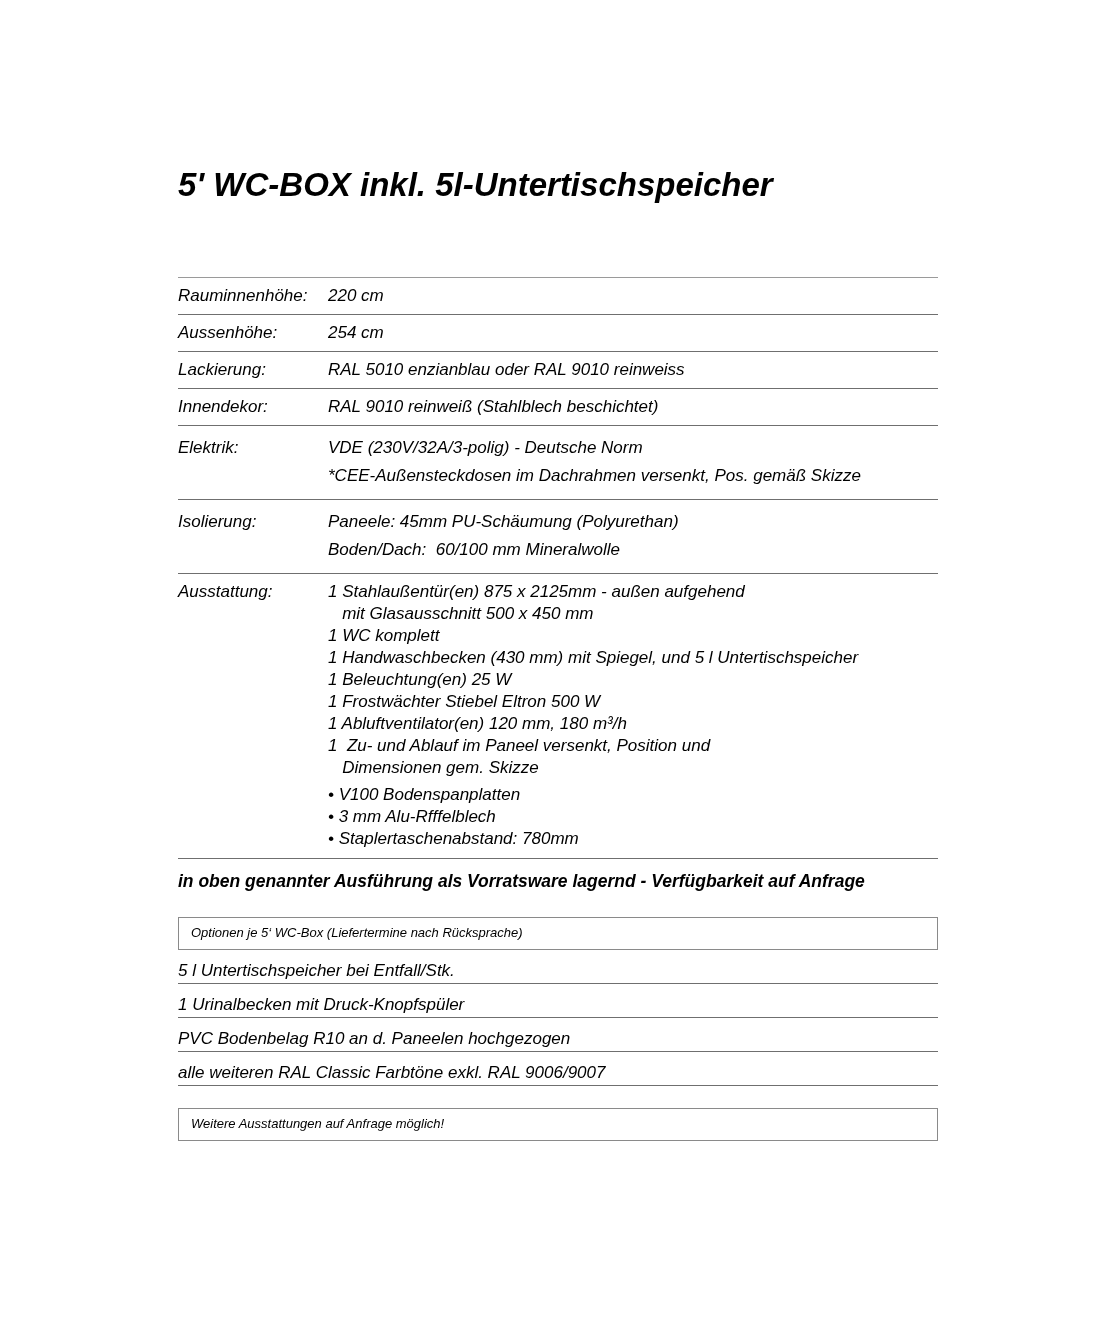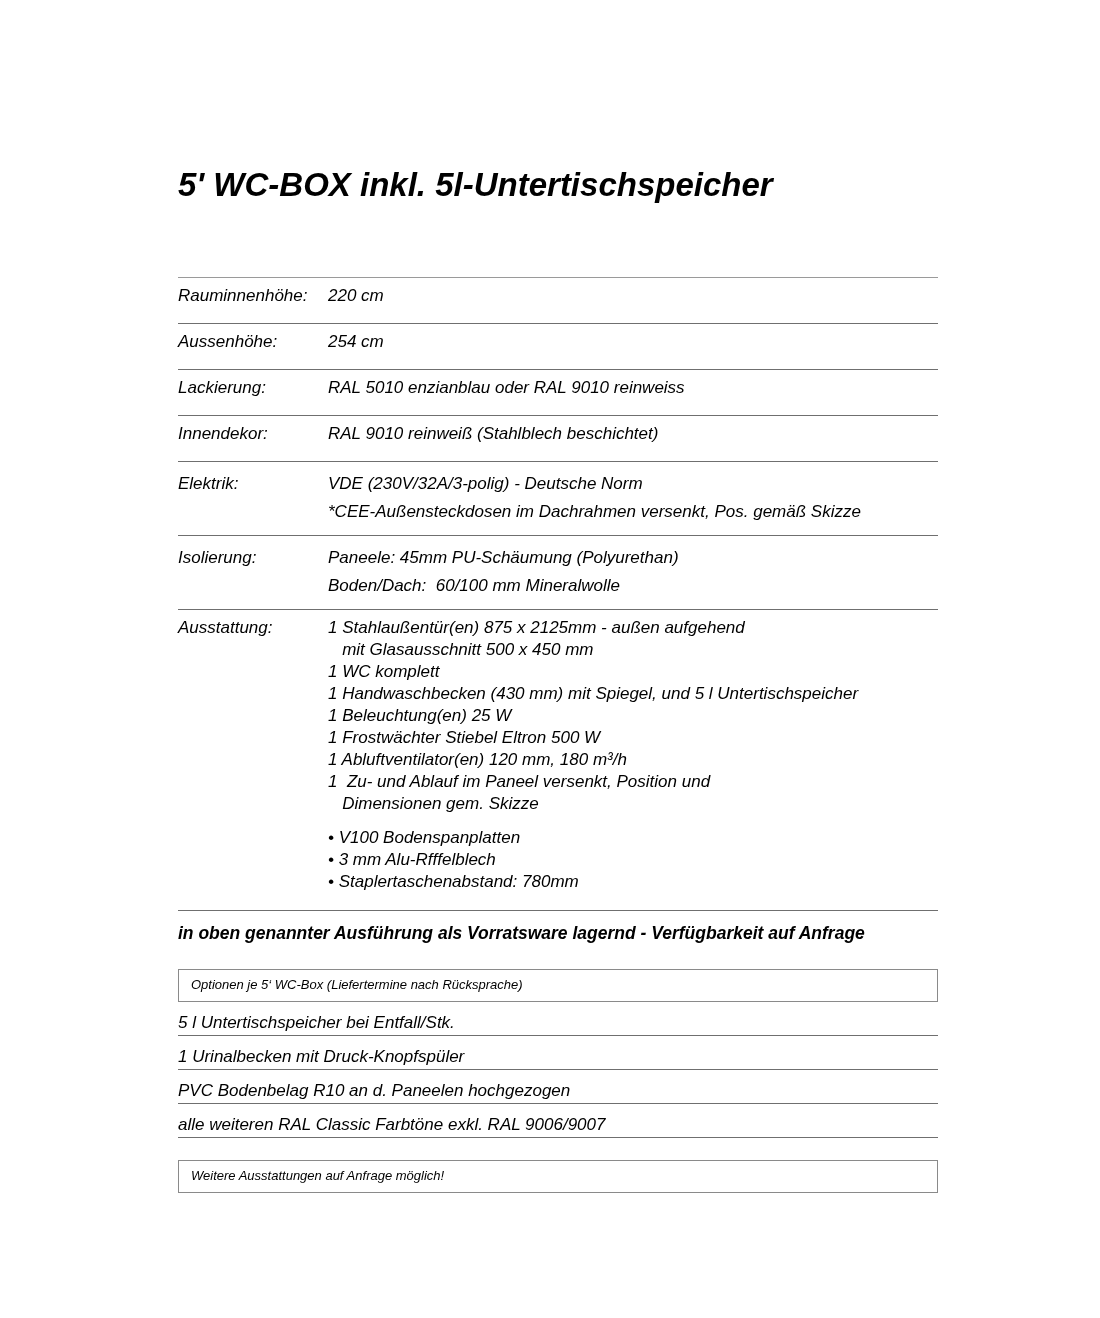--- a/index.html
+++ b/index.html
@@ -27,28 +27,28 @@
   }
   .spec-table {
     margin-top: 70px;
     border-top: 1px solid #9a9a9a;
   }
   .spec-row {
     display: flex;
     border-bottom: 1px solid #6f6f6f;
     font-size: 17px;
     line-height: 21px;
-    padding: 7px 0 17px 0;
+    padding: 7px 0 8px 0;
   }
   .spec-row.tall { line-height: 28px; padding: 8px 0 9px 0; }
   .spec-row.list { line-height: 22px; }
   .spec-label { flex: 0 0 150px; width: 150px; }
   .spec-value { flex: 1 1 auto; font-style: italic; }
   .spec-line { white-space: pre-wrap; }
-  .bullet-group { margin-top: 12px; }
+  .bullet-group { margin-top: 5px; }
   .statement {
     margin-top: 11px;
     font-weight: 700;
     font-size: 17.5px;
     line-height: 22px;
     white-space: nowrap;
   }
   .outlined-box {
     margin-top: 25px;
     border: 1px solid #8a8a8a;

